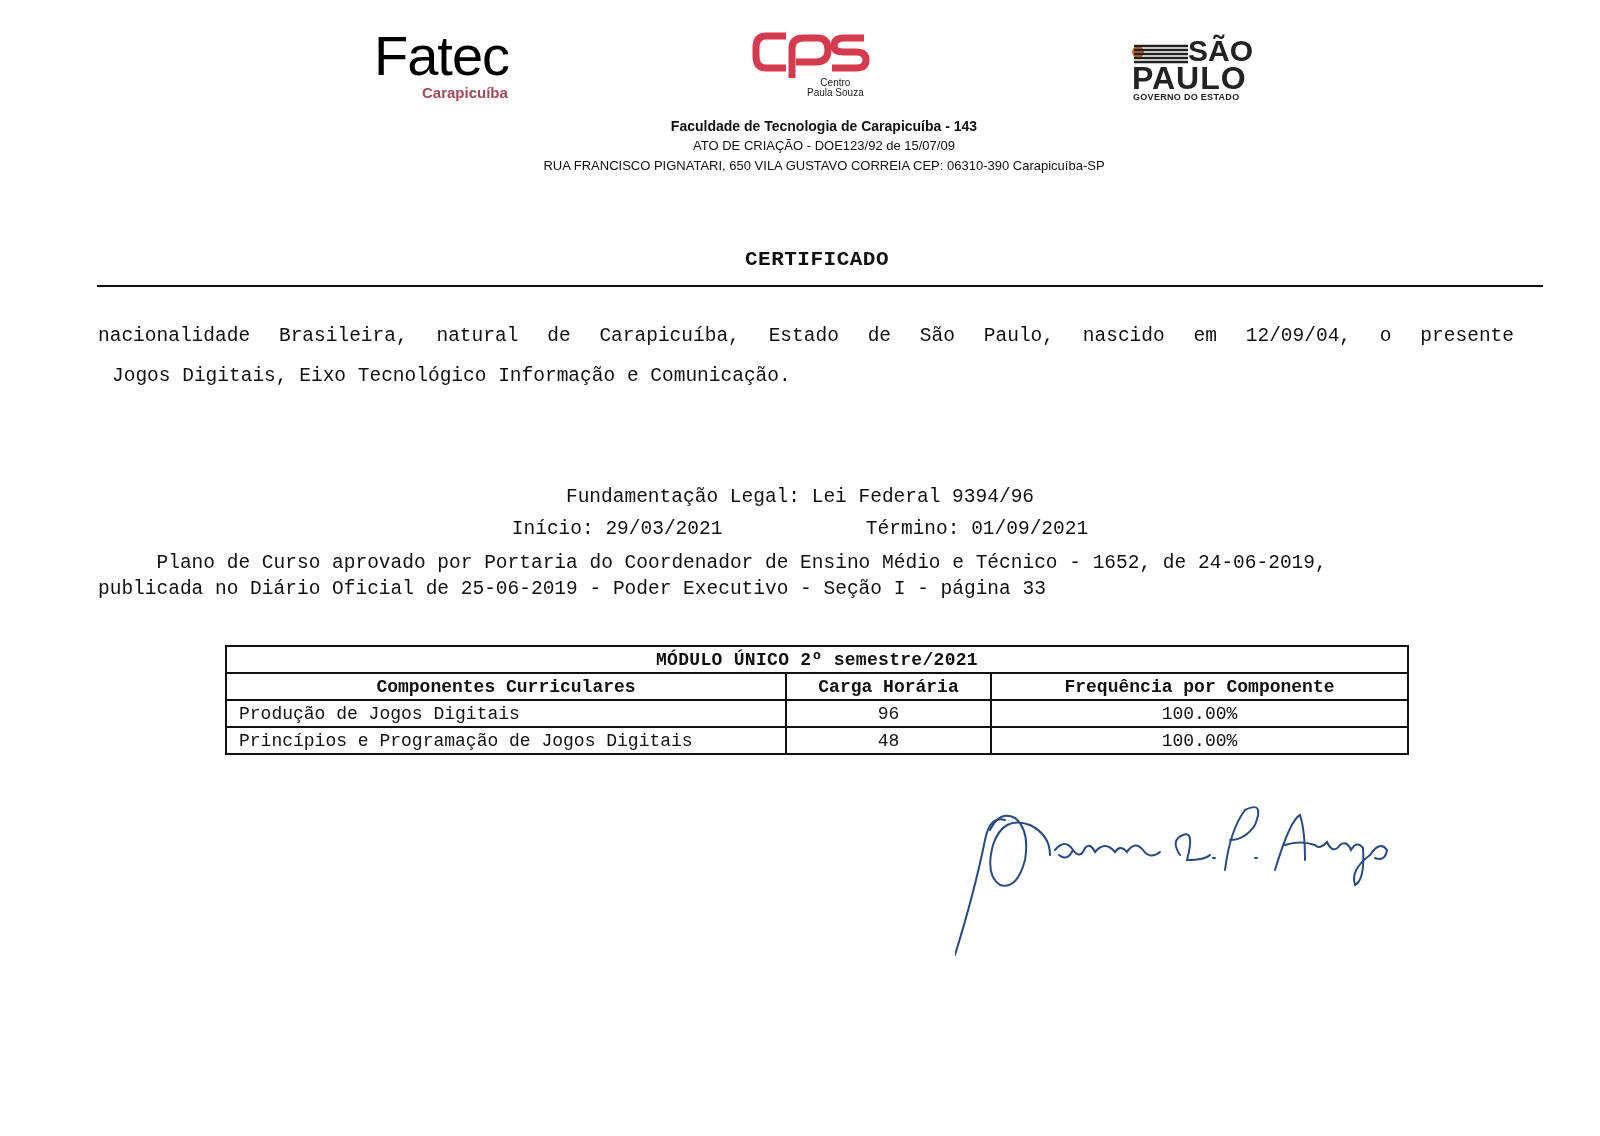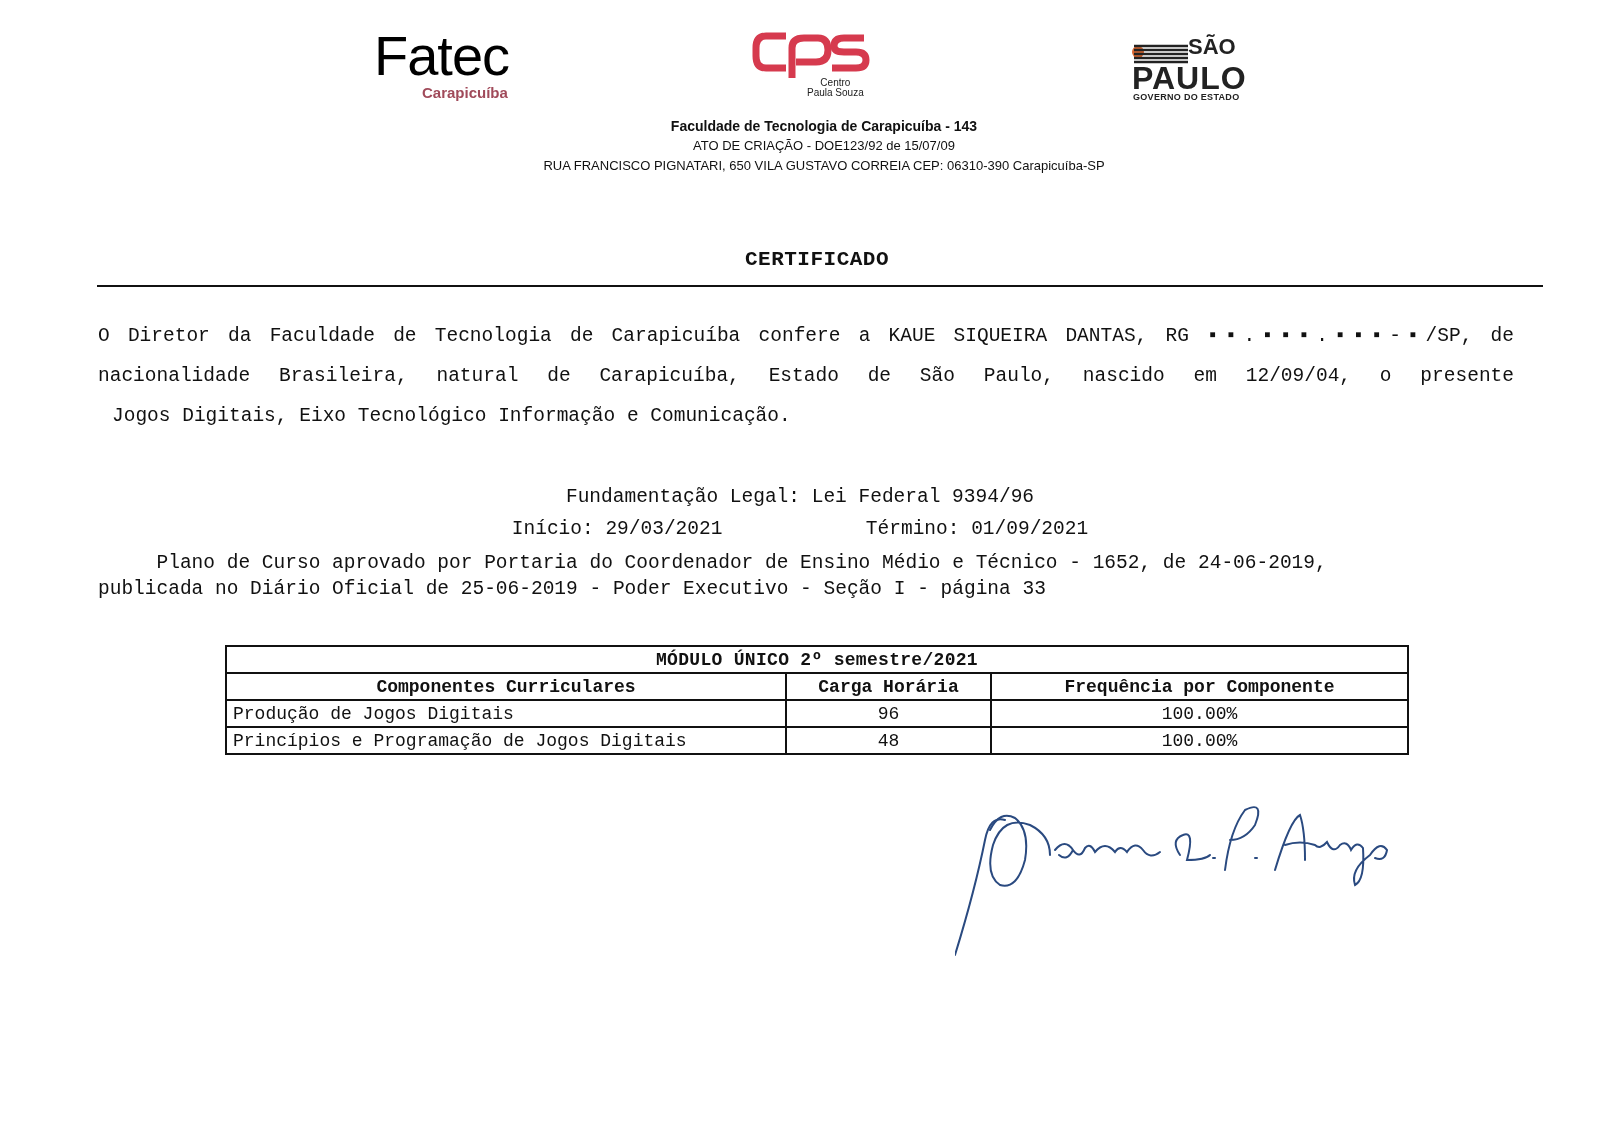--- a/index.html
+++ b/index.html
@@ -26,21 +26,21 @@
   .rule { left: 97px; top: 285px; width: 1446px; height: 2px; background: #111; }
   .body { left: 98px; width: 1416px; font-size: 19.5px; line-height: 40px; top: 316px; text-align: justify; text-align-last: justify; }
   .line { display:block; white-space: nowrap; }
   .line.last { text-align-last: left; padding-left: 14px; }
   .center { left: 0; width: 1600px; text-align: center; font-size: 19.5px; }
   .fund { top: 486px; }
   .dates { top: 518px; }
   .plano { left: 98px; top: 550px; font-size: 19.5px; line-height: 26px; white-space: pre; }
   
   table.mod { position:absolute; left: 225px; top: 645px; width: 1184px; border-collapse: collapse; font-size: 18px; }
-  table.mod td, table.mod th { border: 2px solid #111; padding: 0 6px; height: 25px; }
+  table.mod td, table.mod th { border: 2px solid #111; padding: 0 12px; height: 25px; }
   table.mod th { font-weight: bold; }
   .tcap { text-align:center; font-weight:bold; letter-spacing: 0.3px; }
   .num { text-align:center; }
   .bold { font-weight: bold; }
   .sig { left: 955px; top: 800px; width: 460px; height: 160px; }
 </style>
 </head>
 <body>
 
 <div class="abs fatec">
@@ -58,34 +58,33 @@
     <div>Centro</div>
     <div>Paula Souza</div>
   </div>
 </div>
 
 <div class="abs sp">
   <svg class="abs" style="left:0;top:2px" width="60" height="26" viewBox="0 0 60 26">
     <circle cx="8" cy="12" r="6" fill="#d9662f"></circle>
     <path d="M4 6 H58 M4 10 H58 M4 14 H58 M4 18 H58 M4 22 H58" stroke="#222" stroke-width="2.5"></path>
   </svg>
-  <span class="sp-word" style="left:58px;top:-4px;font-size:22px;">SÃO</span>
+  <span class="sp-word" style="left:58px;top:-4px;font-size:30px;">SÃO</span>
   <span class="sp-word" style="left:2px;top:22px;font-size:32px;letter-spacing:1px;">PAULO</span>
   <span class="sp-sub">GOVERNO DO ESTADO</span>
 </div>
 
 <div class="abs hdr hdr1">Faculdade de Tecnologia de Carapicuíba - 143</div>
 <div class="abs hdr hdr2">ATO DE CRIAÇÃO - DOE123/92 de 15/07/09</div>
 <div class="abs hdr hdr3">RUA FRANCISCO PIGNATARI, 650  VILA GUSTAVO CORREIA CEP: 06310-390 Carapicuíba-SP</div>
 
 <div class="abs title">CERTIFICADO</div>
 <div class="abs rule"></div>
 
 <div class="abs body">
-  <span class="line">O Diretor da Faculdade de Tecnologia de Carapicuíba confere a KAUE SIQUEIRA DANTAS, RG ▪▪.▪▪▪.▪▪▪-▪/SP, de</span>
   <span class="line">nacionalidade Brasileira, natural de Carapicuíba, Estado de São Paulo, nascido em 12/09/04, o presente</span>
   <span class="line last">Jogos Digitais, Eixo Tecnológico Informação e Comunicação.</span>
 </div>
 
 <div class="abs center fund">Fundamentação Legal: Lei Federal 9394/96</div>
 <div class="abs center dates">
   <span>Início: 29/03/2021</span>
   <span style="display:inline-block;width:120px"></span>
   <span>Término: 01/09/2021</span>
 </div>

